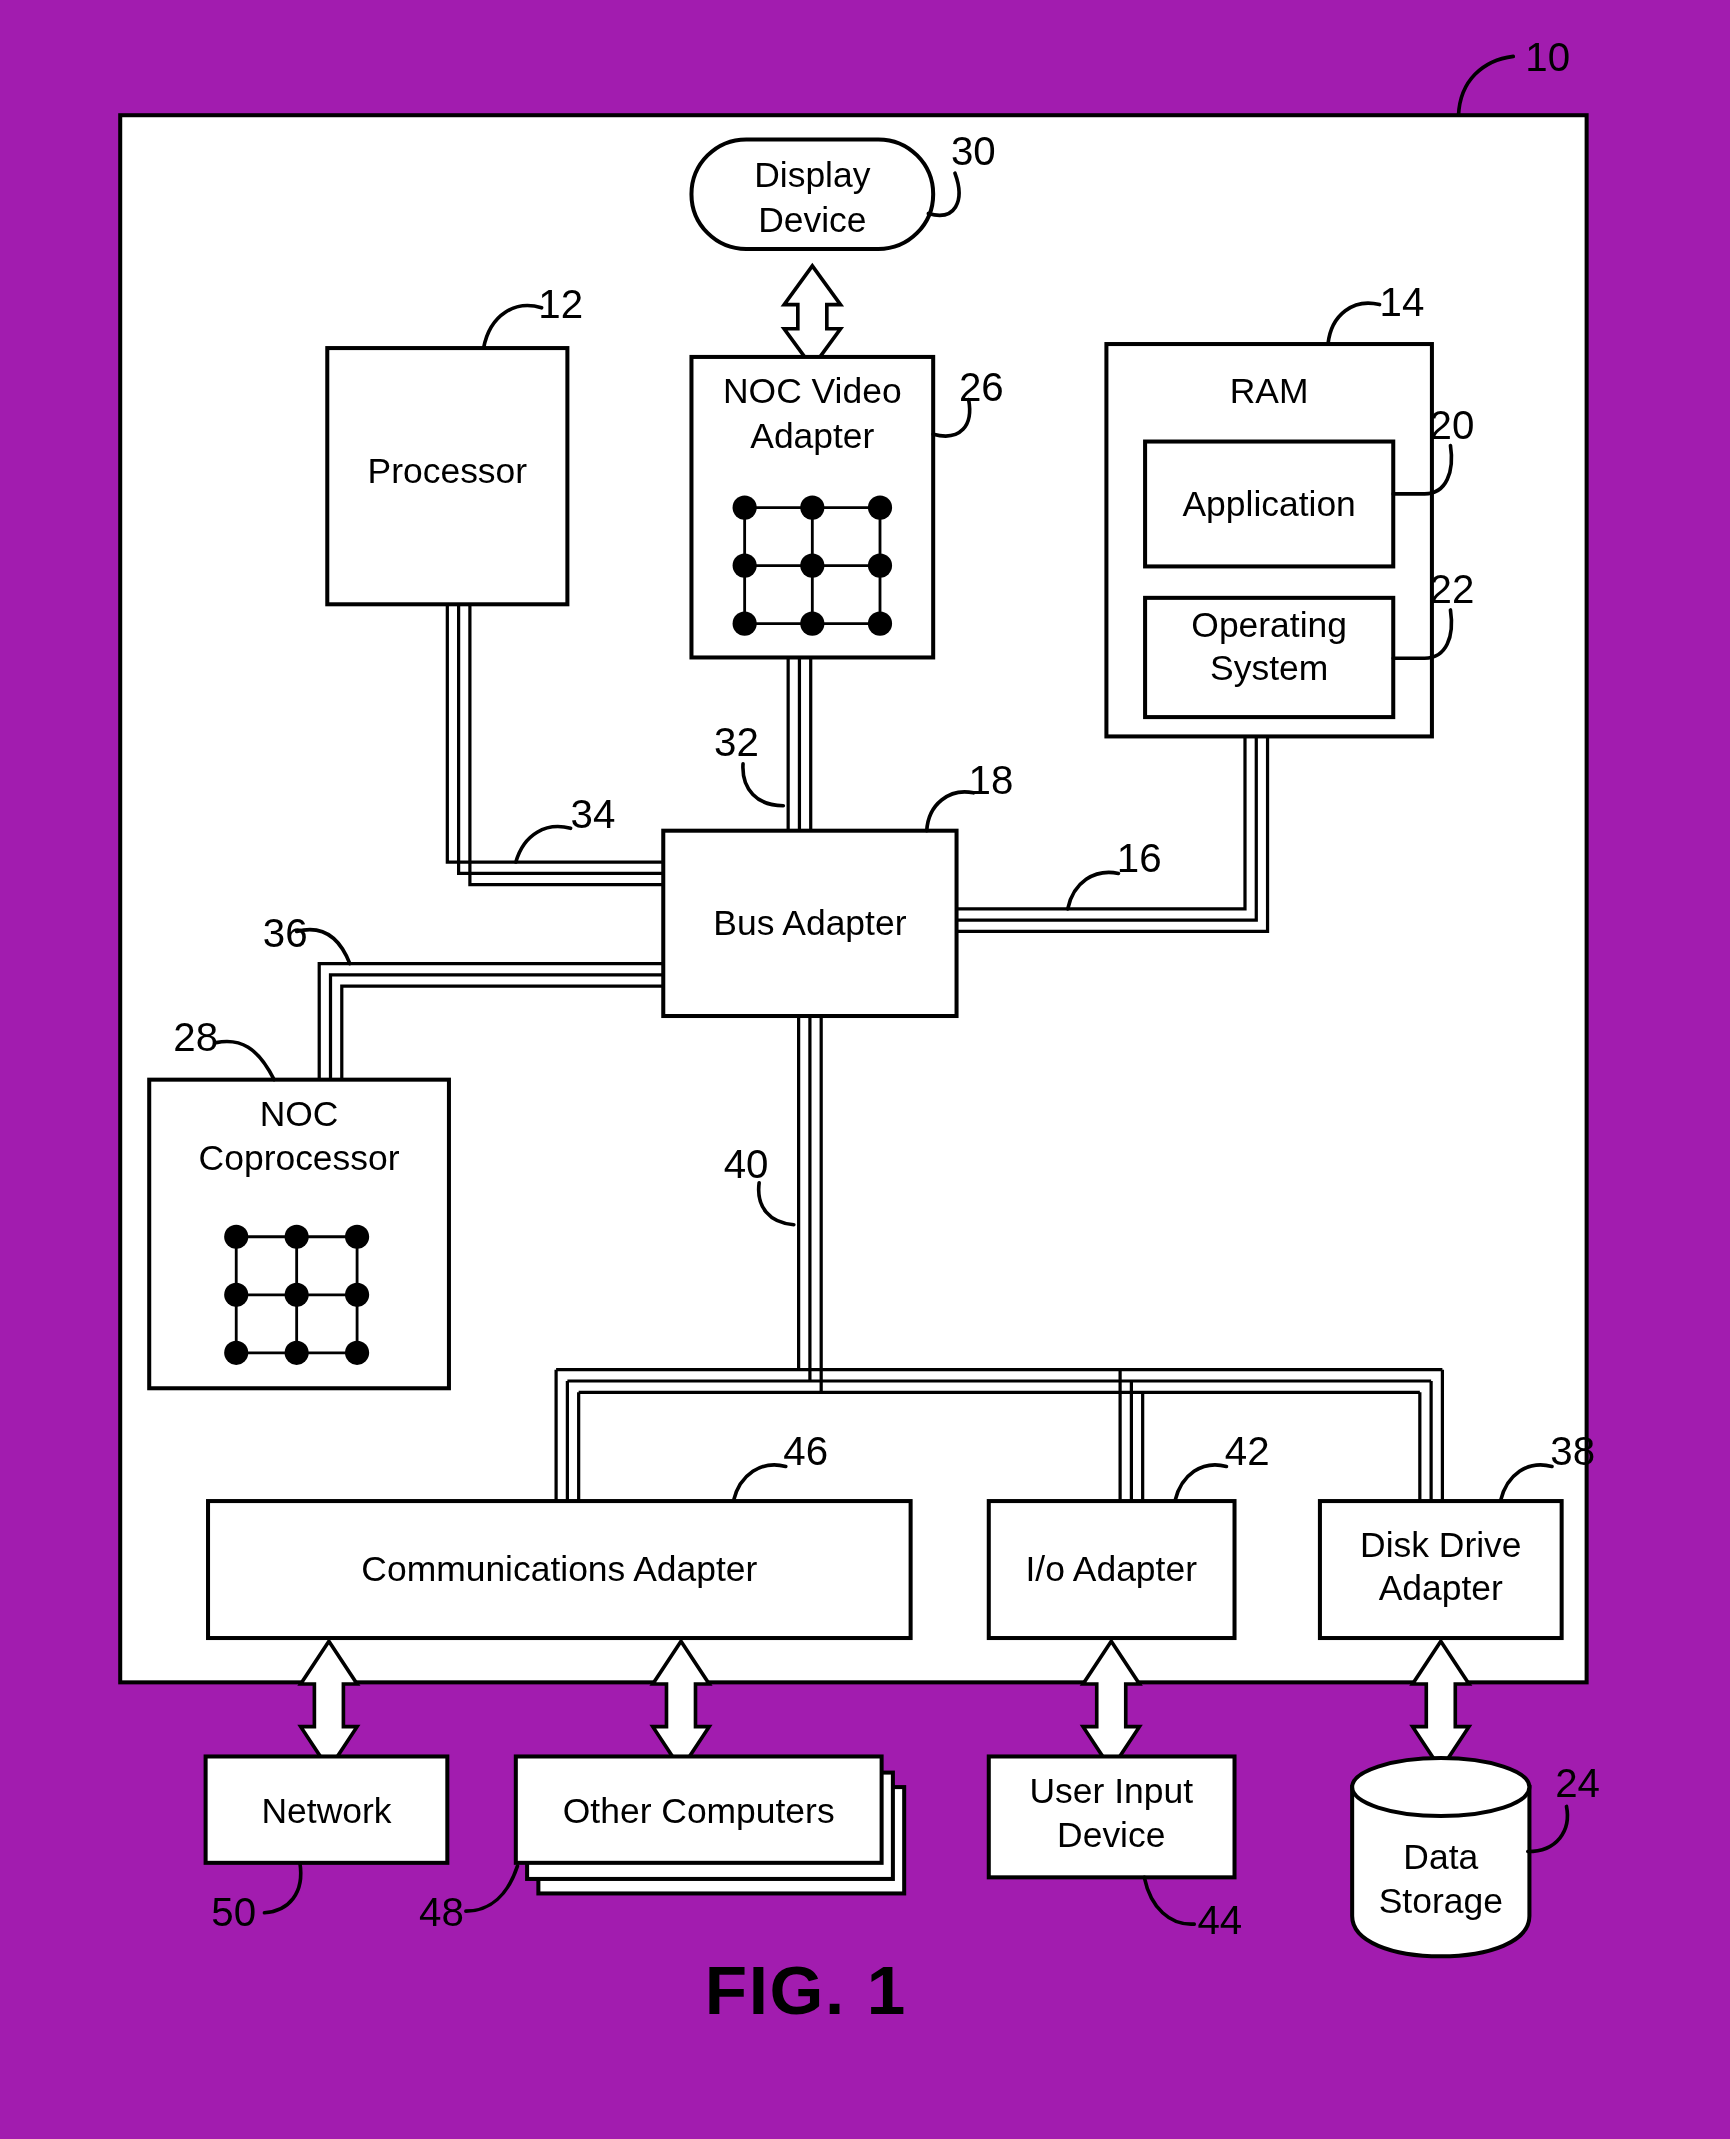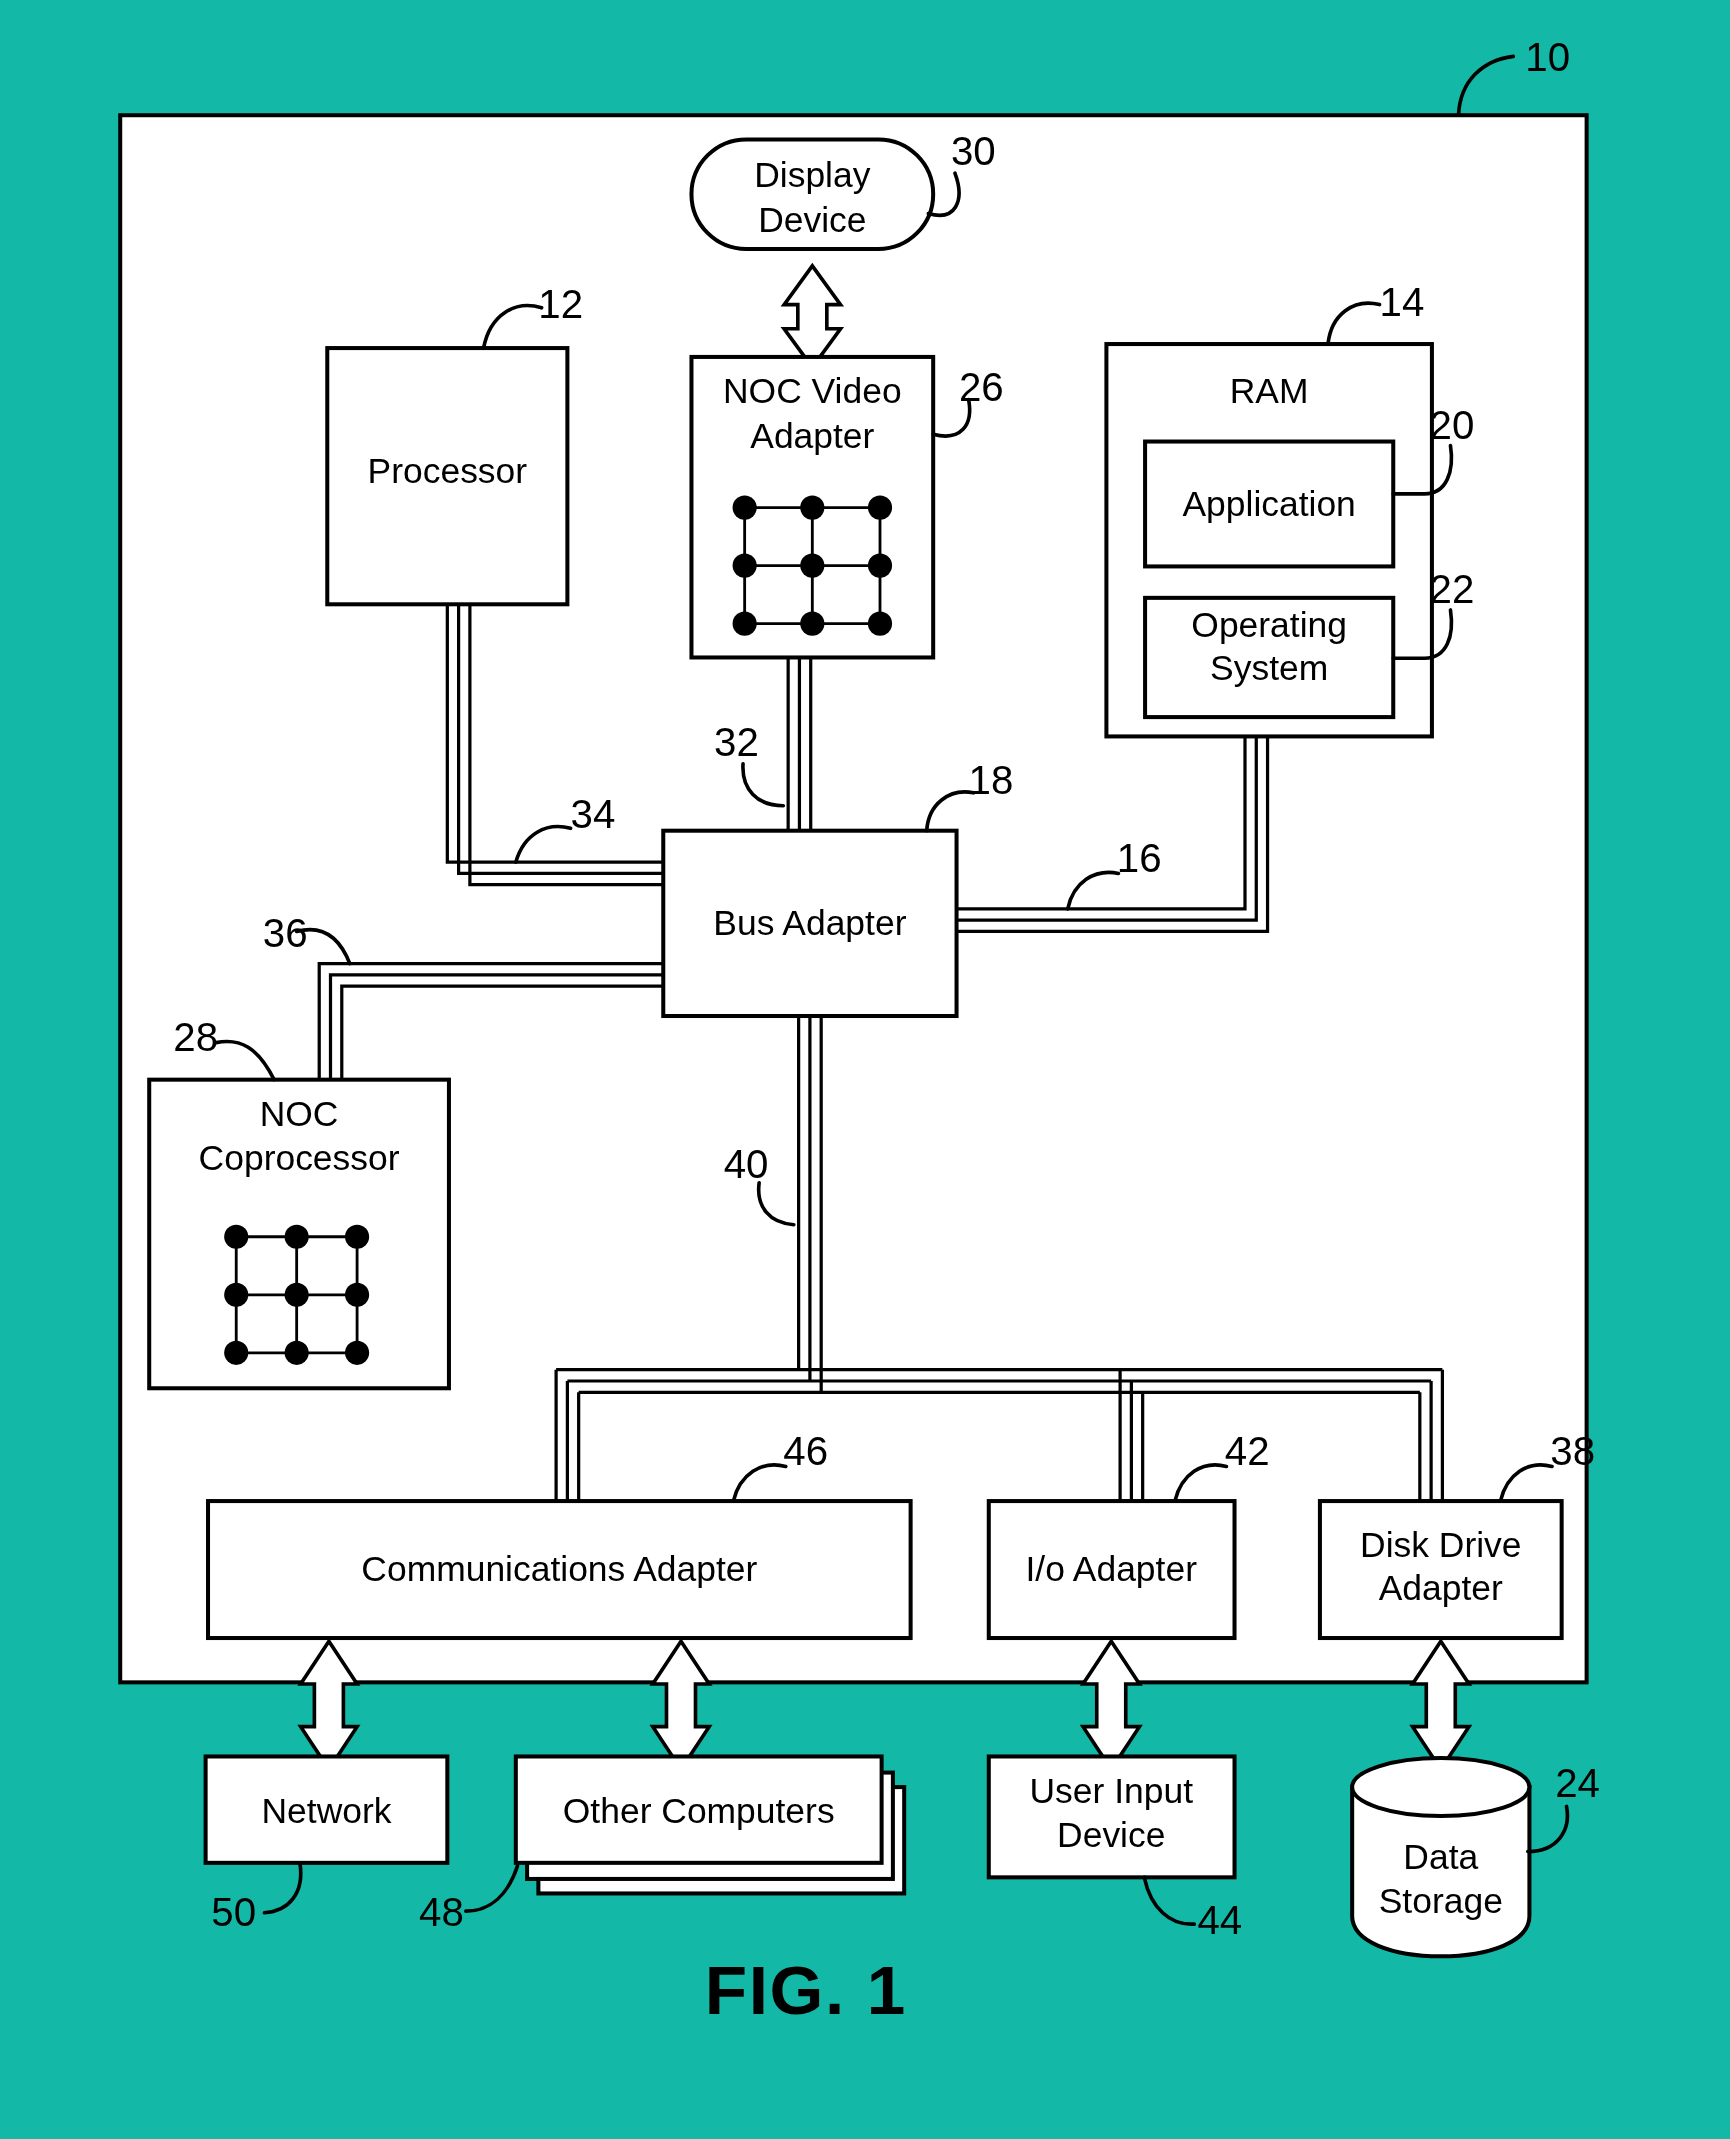--- a/index.html
+++ b/index.html
@@ -1,17 +1,17 @@
 <!DOCTYPE html>
 <html style="font-size:13px"><head>
 <meta charset="utf-8">
 <style>
   html,body{margin:0;padding:0;background:#ffffff;}
   body{width:1731px;height:2140px;font-family:"Liberation Sans",sans-serif;}
-  #figure{position:relative;width:1731px;height:2140px;background:#14b8a6;}
+  #figure{position:relative;width:1731px;height:2140px;background:#a21caf;}
   svg{display:block;}
   .box{fill:#fff;stroke:#000;stroke-width:5;}
   .lbl{font-family:"Liberation Sans",sans-serif;font-size:44px;fill:#000;}
   .refnum{font-family:"Liberation Sans",sans-serif;font-size:50px;fill:#000;}
   .figcap{font-family:"Liberation Sans",sans-serif;font-size:86px;font-weight:bold;fill:#000;letter-spacing:2px;}
   .lead{fill:none;stroke:#000;stroke-width:4.5;stroke-linecap:round;}
   .bus{fill:none;stroke:#000;stroke-width:4;}
   .arrw{fill:#fff;stroke:#000;stroke-width:4.5;stroke-linejoin:miter;}
   .node{fill:#000;}
   .mesh{fill:none;stroke:#000;stroke-width:3.5;}

